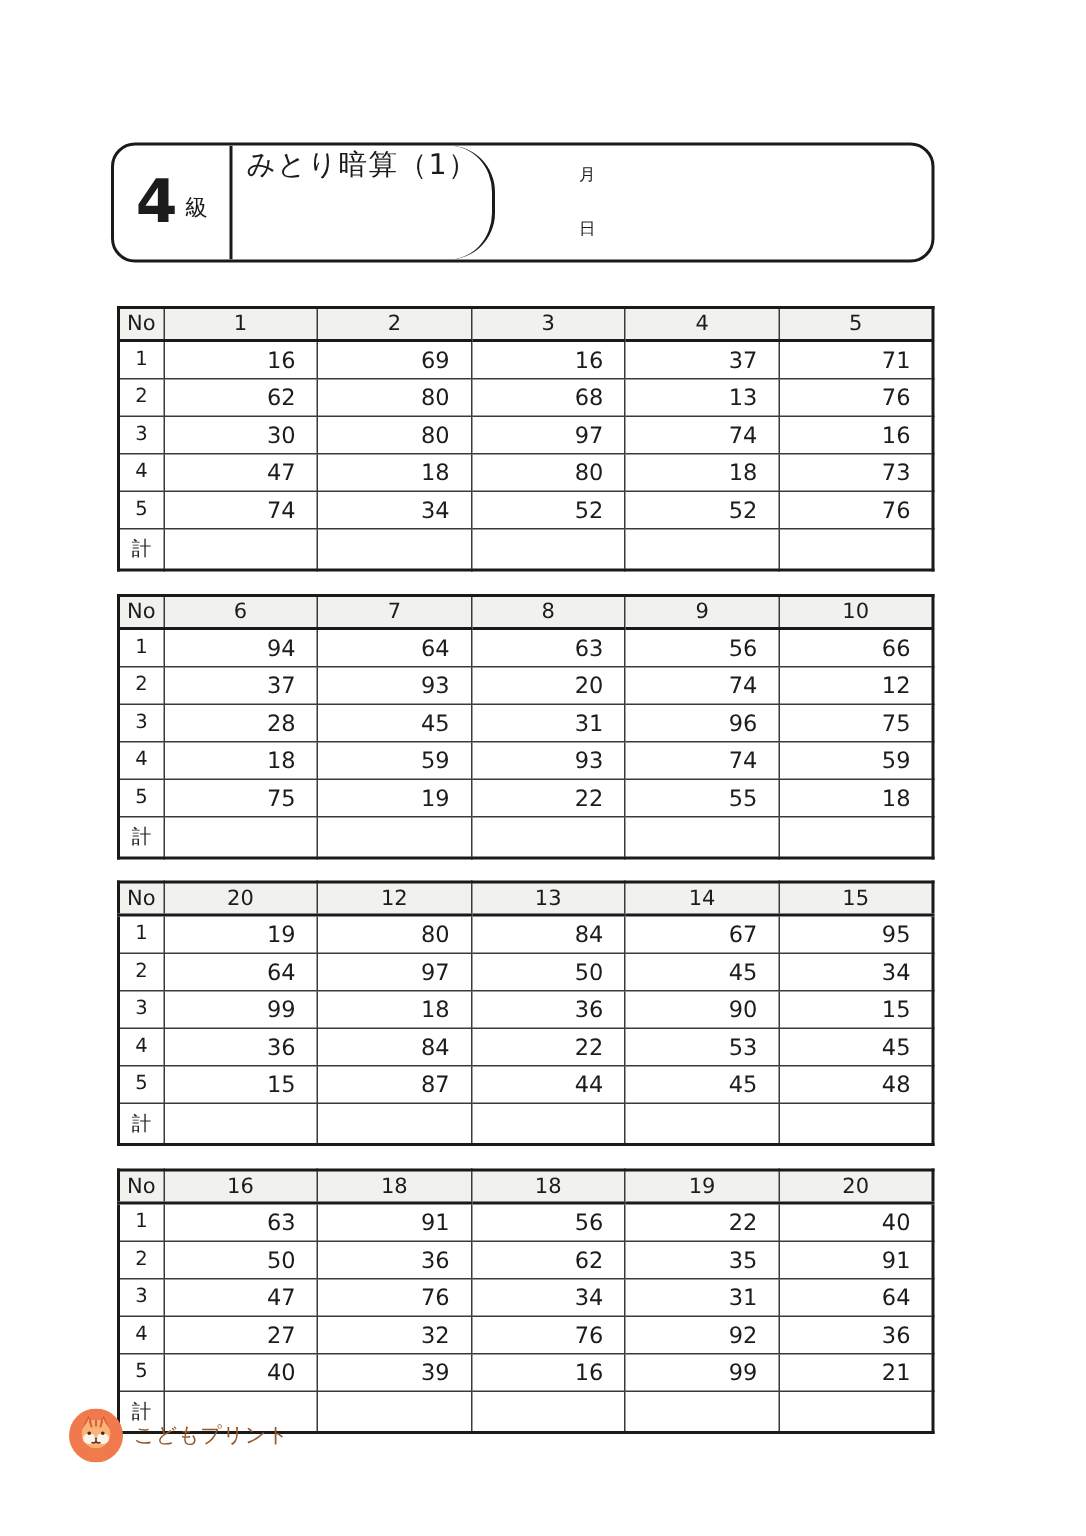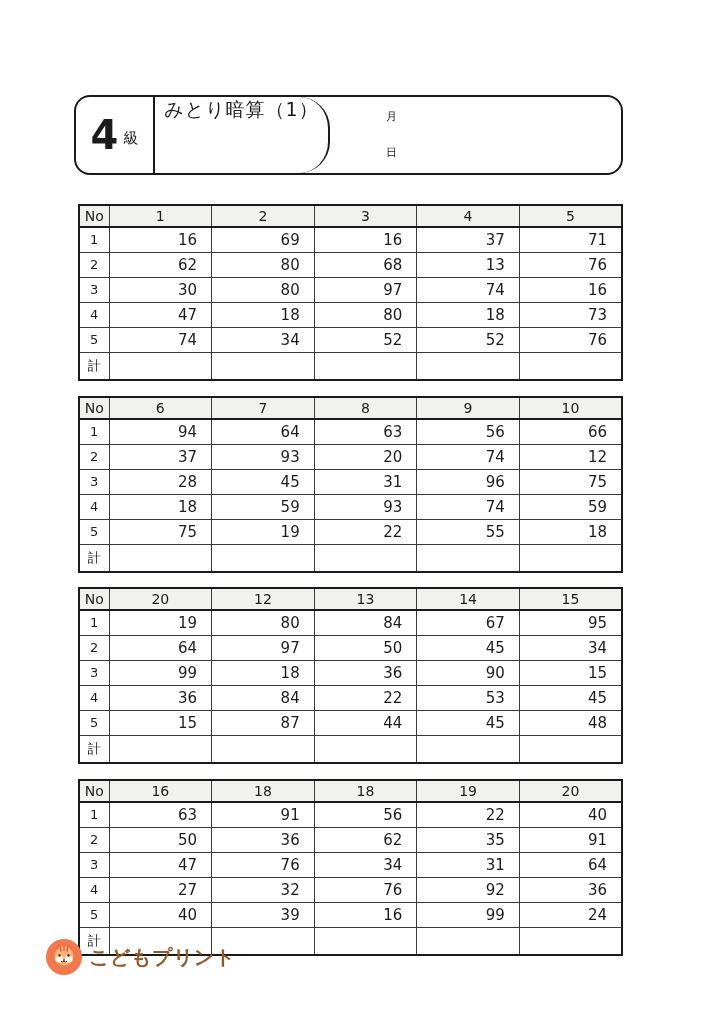--- a/index.html
+++ b/index.html
@@ -59,21 +59,21 @@
   .ptable tr.trow td { height: 28px; }
   .ptable td.total { font-size: 13px; }
 
   
   .footer {
     position: absolute; left: 46px; top: 939px;
     display: flex; align-items: center; gap: 7px;
   }
   .logo-icon { width: 36px; height: 36px; display: block; }
   .logo-text {
-    font-size: 20px; font-weight: bold; color: #96572a; letter-spacing: 0.5px;
+    font-size: 14px; font-weight: normal; color: #96572a; letter-spacing: 0.5px;
   }
 </style>
 </head>
 <body>
 
 <div>
 
   <div class="header-box">
     <div class="hcell hcell-grade">
       <span class="grade-num">4</span>
@@ -349,21 +349,21 @@
               <td class="num">76</td>
               <td class="num">92</td>
               <td class="num">36</td>
             </tr>
             <tr class="drow">
               <td class="rowlabel">5</td>
               <td class="num">40</td>
               <td class="num">39</td>
               <td class="num">16</td>
               <td class="num">99</td>
-              <td class="num">24</td>
+              <td class="num">21</td>
             </tr>
             <tr class="trow">
               <td class="rowlabel total">計</td>
               <td class="num"></td>
               <td class="num"></td>
               <td class="num"></td>
               <td class="num"></td>
               <td class="num"></td>
             </tr>
           </tbody>

